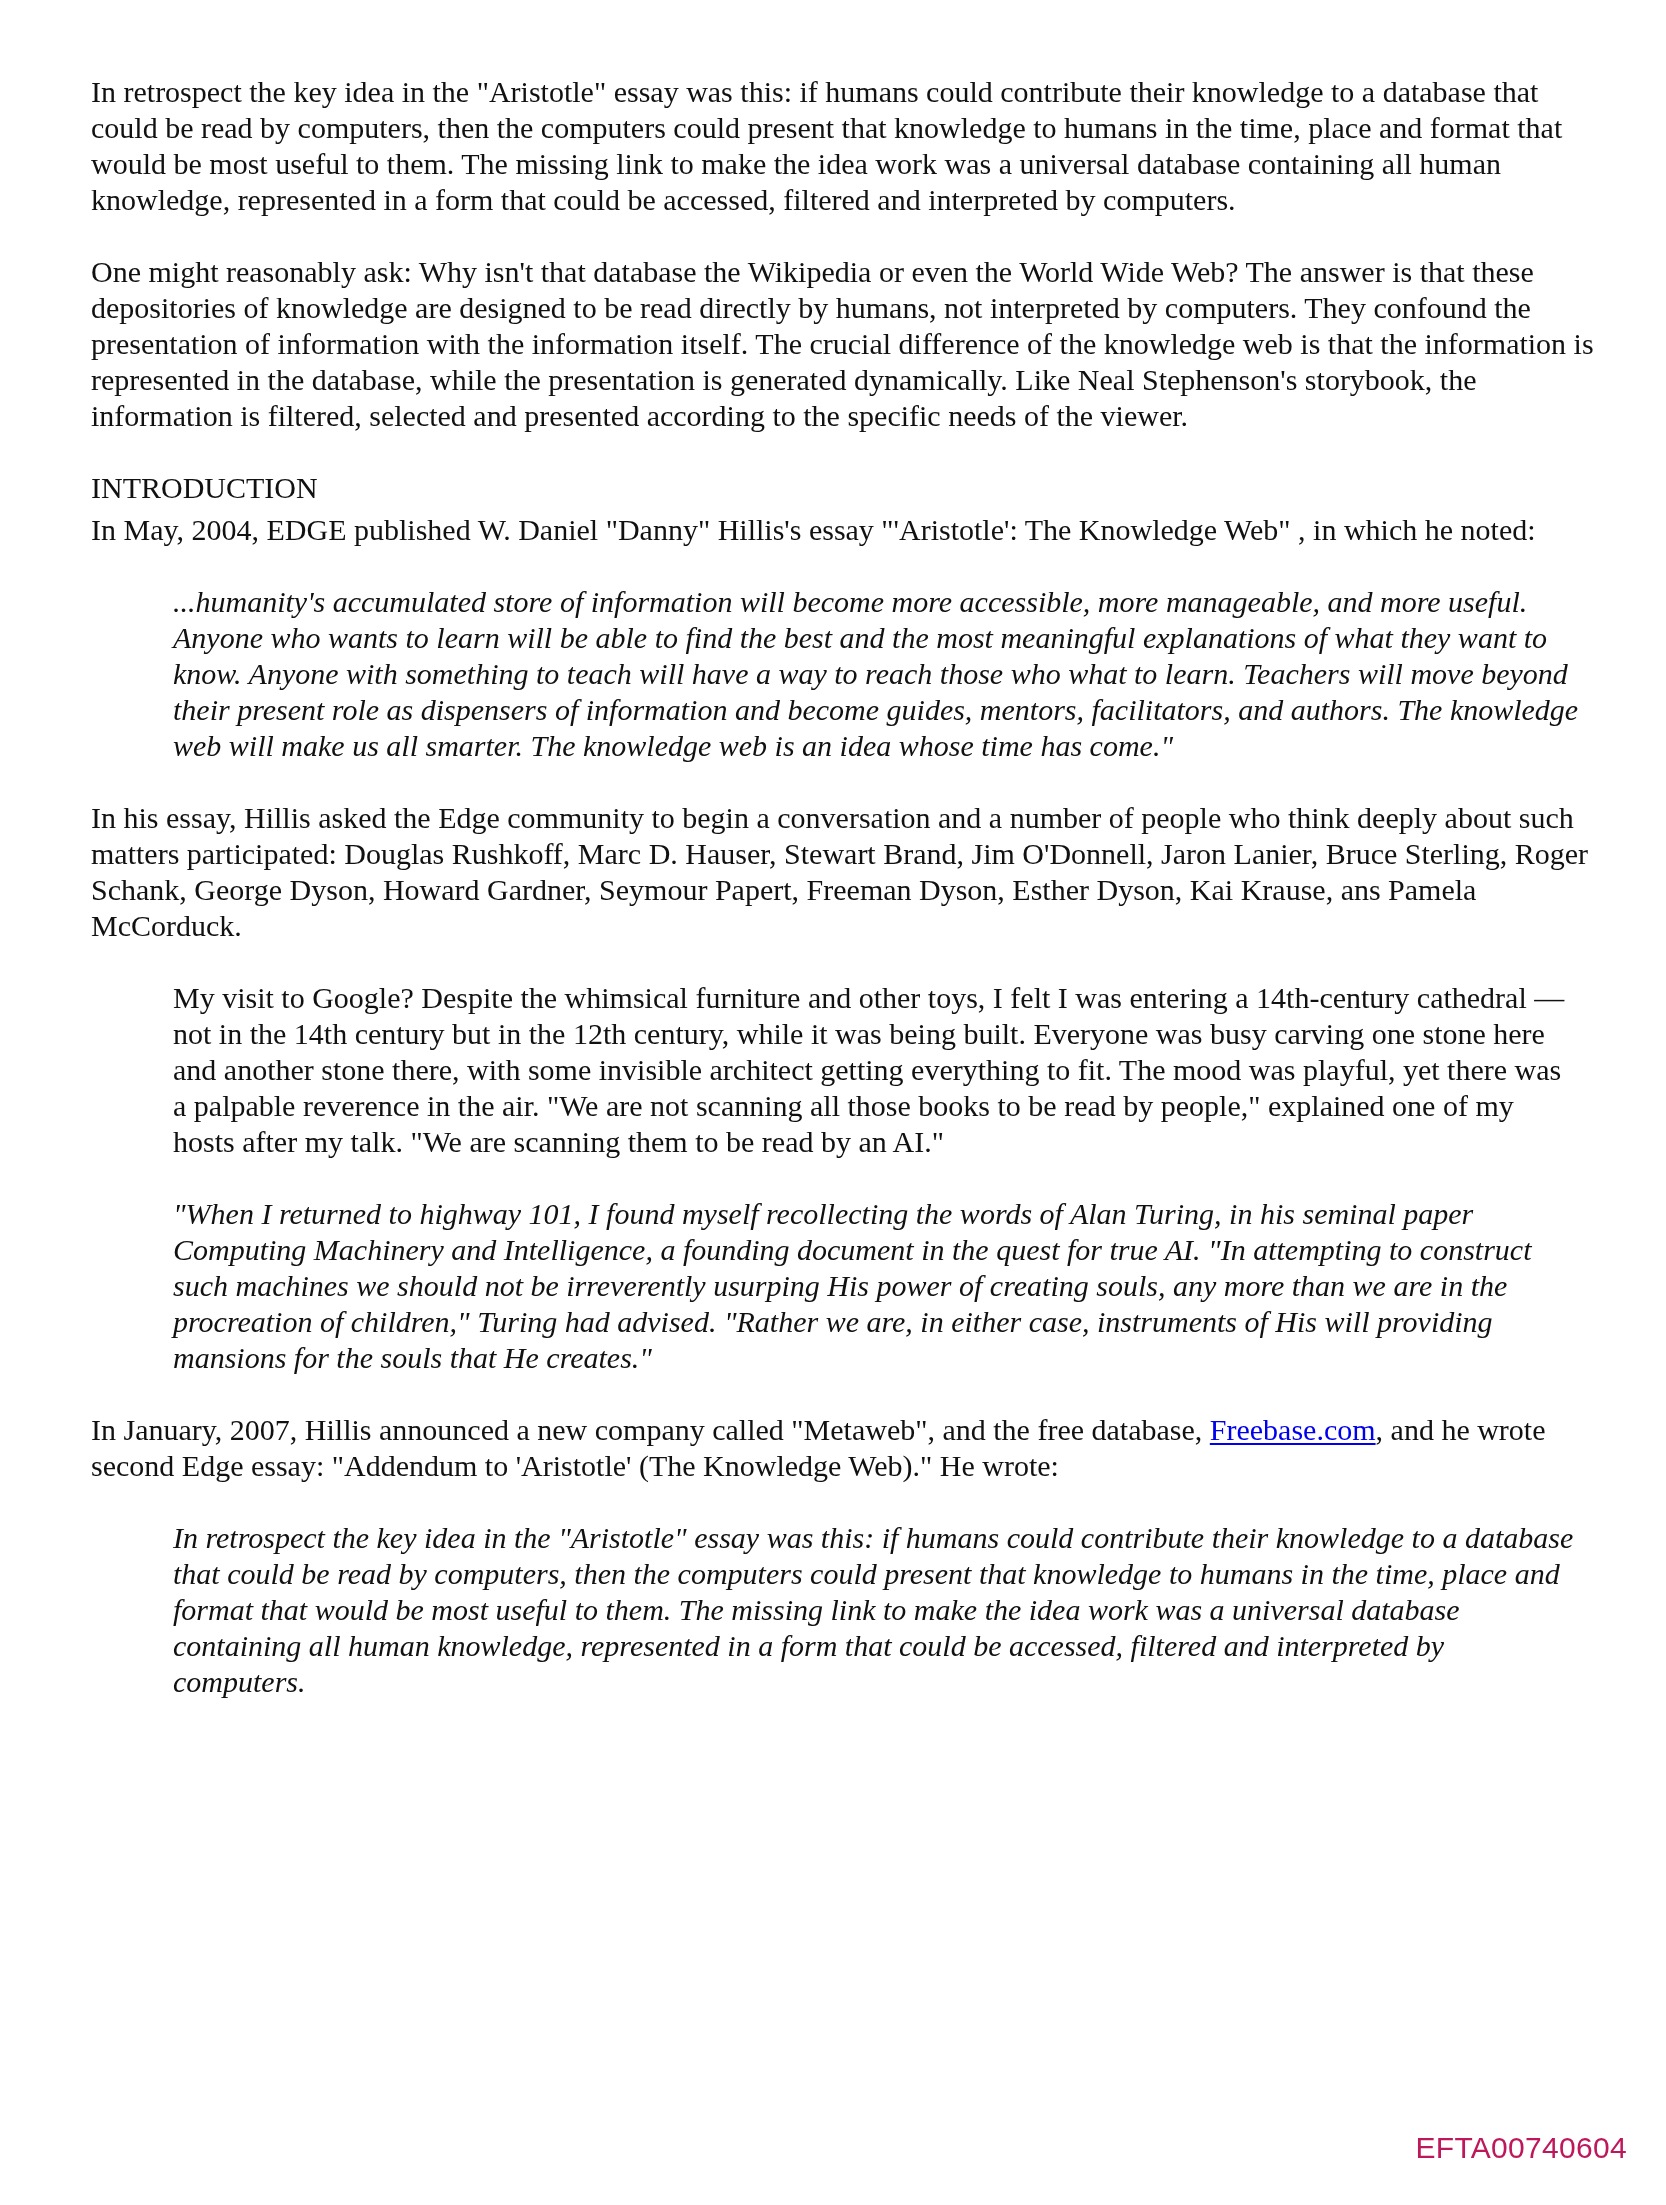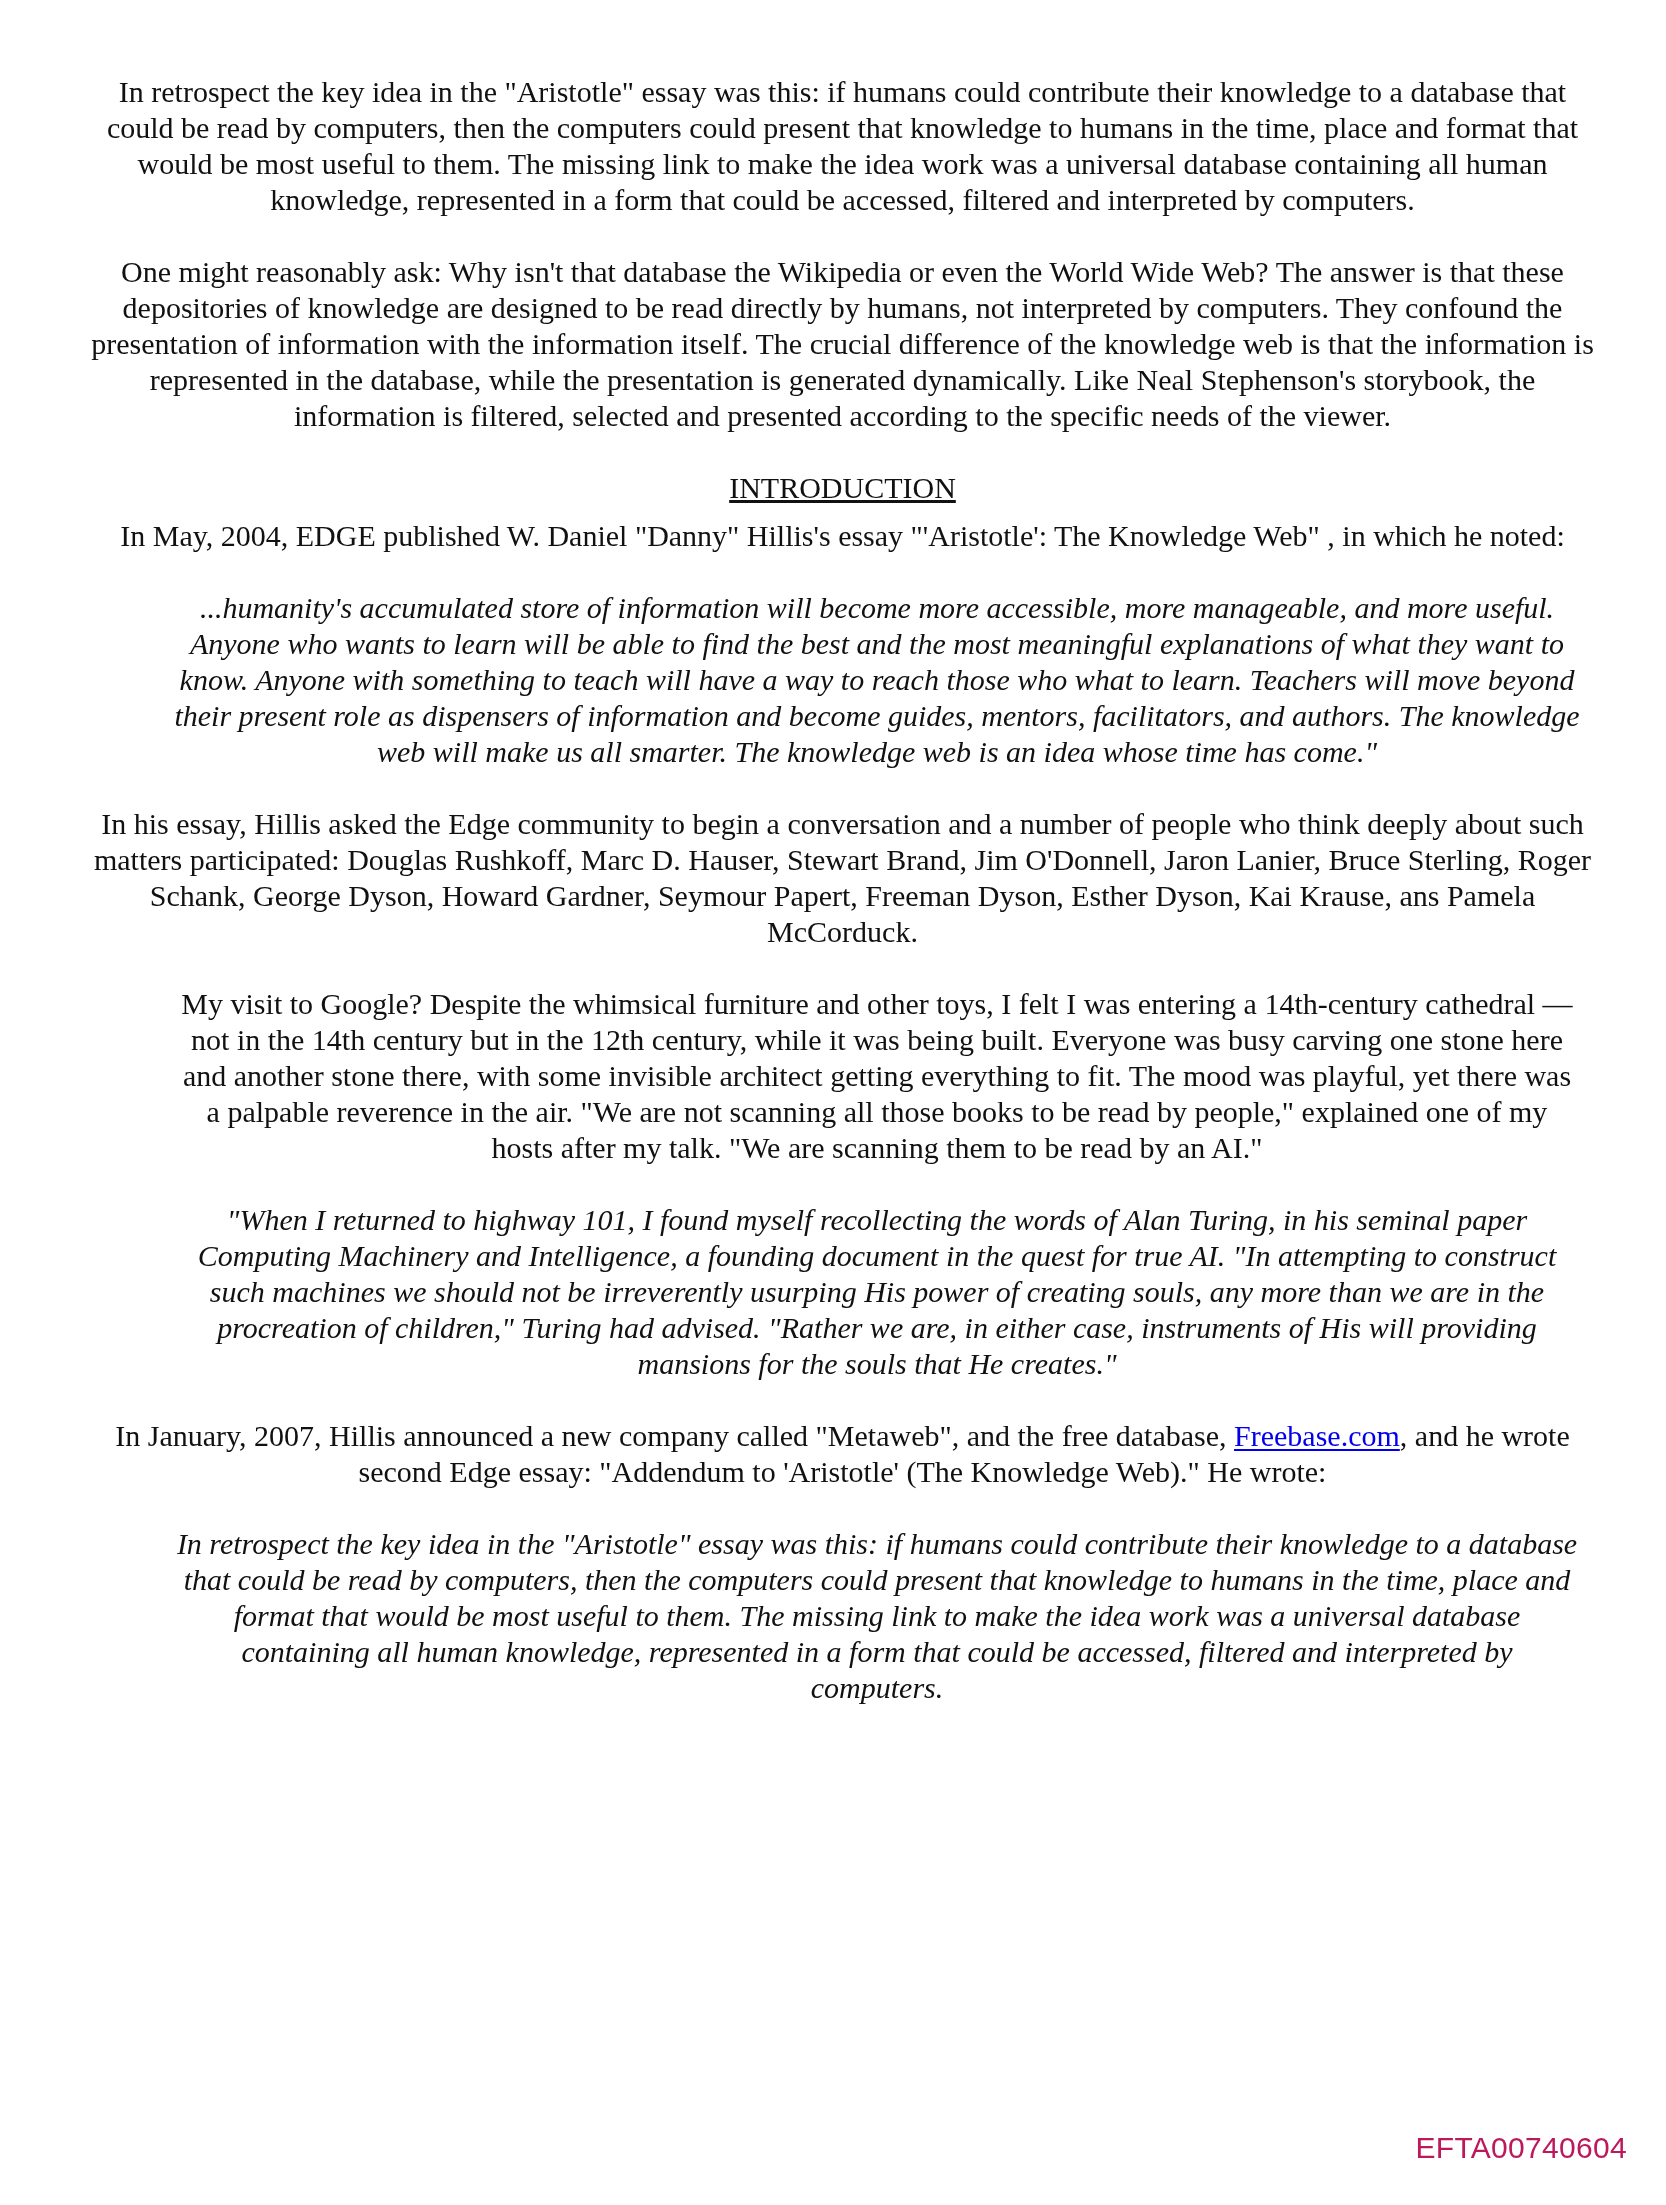--- a/index.html
+++ b/index.html
@@ -18,25 +18,23 @@
   .page {
     position: absolute;
     left: 91px;
     top: 74px;
     width: 1503px;
     font-size: 30px;
     line-height: 36px;
   }
   .page p {
     margin: 0 0 36px 0;
-    text-align: center;
   }
   .page p.tight {
-    margin-bottom: 12px;
-    text-decoration: underline;
+    margin-bottom: 6px;
   }
   .page blockquote {
     margin: 0 0 36px 82px;
     padding: 0;
     width: 1408px;
   }
   .page blockquote p {
     margin: 0 0 36px 0;
   }
   .page blockquote p:last-child {

